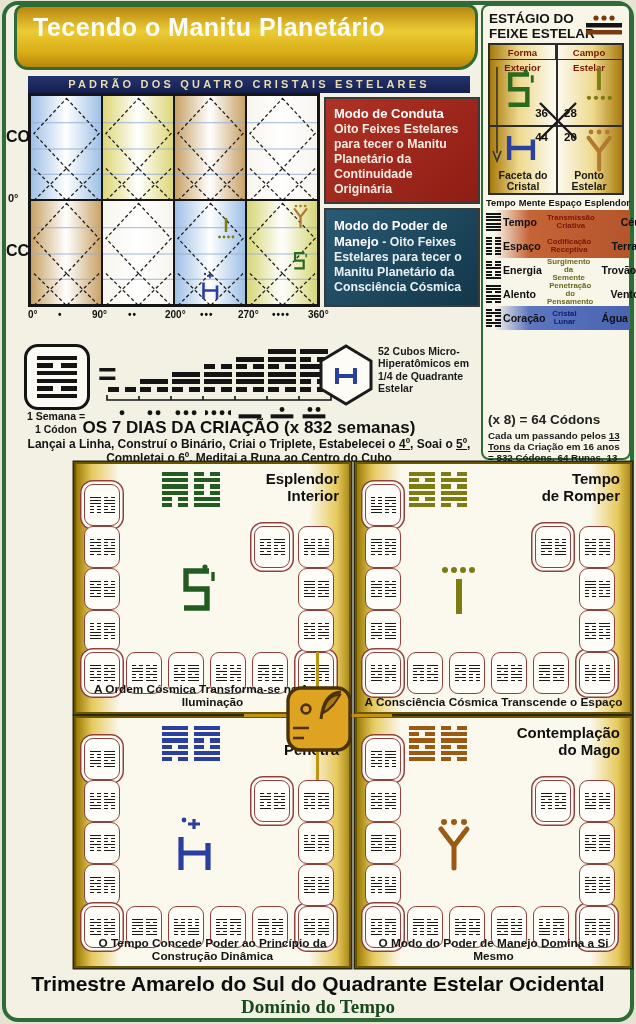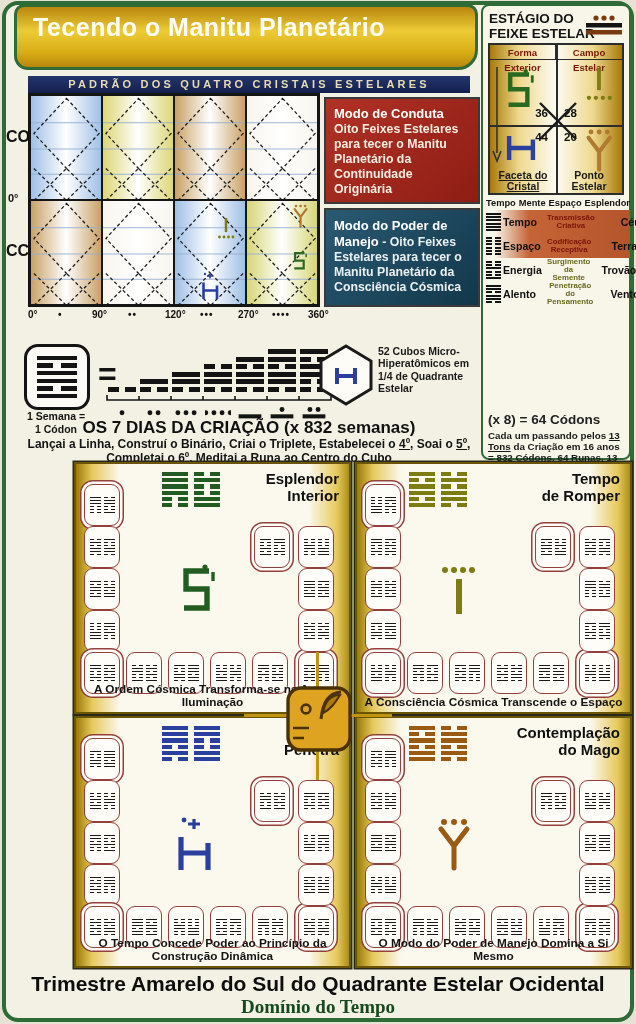--- a/index.html
+++ b/index.html
@@ -191,21 +191,21 @@
   <div class="redbox">
     <div class="boxtitle">Modo de Conduta</div>
     <div class="boxtext">Oito Feixes Estelares para tecer o Manitu Planetário da Continuidade Originária</div>
   </div>
   <div class="bluebox">
     <div class="boxtext"><span class="boxtitle">Modo do Poder de Manejo</span><span> - Oito Feixes Estelares para tecer o Manitu Planetário da Consciência Cósmica</span></div>
   </div>
   <div class="axis" id="axis">
       <span style="left: 0px;">0°</span>
       <span style="left: 64px;">90°</span>
-      <span style="left: 137px;">120°</span>
+      <span style="left: 137px;">200°</span>
       <span style="left: 210px;">270°</span>
       <span style="left: 280px;">360°</span>
       <span style="left: 30px; letter-spacing: 1px;">•</span>
       <span style="left: 100px; letter-spacing: 1px;">••</span>
       <span style="left: 172px; letter-spacing: 1px;">•••</span>
       <span style="left: 244px; letter-spacing: 1px;">••••</span>
     </div>
 </div>
 <div class="side-label" style="left:6px;top:128px;">CO</div>
 <div class="side-zero" style="left:8px;top:192px;">0°</div>
@@ -371,21 +371,21 @@
         </svg></div>
     <div class="abs" style="left:12px;top:86px;" id="g-faceta"><svg viewBox="0 0 44 40" width="38" height="34">
           <path d="M8 6 V34 M8 20 H36 M36 10 V34" stroke="#2b3f9e" stroke-width="5.2" fill="none"></path>
         </svg></div>
     <div class="abs" style="left:92px;top:82px;" id="g-ponto"><svg viewBox="0 0 44 56" width="36" height="46">
           <circle cx="11" cy="6" r="3" fill="#b07a30"></circle>
           <circle cx="21" cy="6" r="3" fill="#b07a30"></circle>
           <circle cx="31" cy="6" r="3" fill="#b07a30"></circle>
           <path d="M21 52 V30 M21 30 L8 13 M21 30 L34 13" stroke="#b07a30" stroke-width="5" fill="none" stroke-linecap="round"></path>
         </svg></div>
-    <div class="lbl" style="left:0;text-decoration:underline;">Faceta do Cristal</div>
+    <div class="lbl" style="left:0;">Faceta do Cristal</div>
     <div class="lbl" style="right:0;">Ponto Estelar</div>
   </div>
   <div class="t-headers" id="t-headers">
       <span>Tempo</span>
       <span>Mente</span>
       <span>Espaço</span>
       <span>Esplendor</span>
     </div>
   <div class="t-rows" id="t-rows">
       <div class="t-row row-orange">
@@ -432,20 +432,33 @@
           <div style="height: 2px; margin-bottom: 1.3px; background: rgb(20, 20, 20);"></div>
           <div style="height: 2px; margin-bottom: 1.3px; background: rgb(20, 20, 20);"></div>
           <div style="height: 2px; margin-bottom: 1.3px; background: linear-gradient(90deg, rgb(20, 20, 20) 0px, rgb(20, 20, 20) 40%, transparent 40%, transparent 60%, rgb(20, 20, 20) 60%, rgb(20, 20, 20) 100%);"></div>
           <div style="height: 2px; margin-bottom: 1.3px; background: rgb(20, 20, 20);"></div>
           <div style="height: 2px; margin-bottom: 1.3px; background: rgb(20, 20, 20);"></div>
           <div style="height: 2px; background: linear-gradient(90deg, rgb(20, 20, 20) 0px, rgb(20, 20, 20) 40%, transparent 40%, transparent 60%, rgb(20, 20, 20) 60%, rgb(20, 20, 20) 100%);"></div>
         </div>
         <div class="t-name">Alento</div>
         <div class="t-desc d-plain">Penetração do Pensamento</div>
         <div class="t-elem">Vento</div>
+      </div>
+      <div class="t-row row-blue">
+        <div class="hx" style="width: 15px;">
+          <div style="height: 2px; margin-bottom: 1.3px; background: linear-gradient(90deg, rgb(20, 20, 20) 0px, rgb(20, 20, 20) 40%, transparent 40%, transparent 60%, rgb(20, 20, 20) 60%, rgb(20, 20, 20) 100%);"></div>
+          <div style="height: 2px; margin-bottom: 1.3px; background: rgb(20, 20, 20);"></div>
+          <div style="height: 2px; margin-bottom: 1.3px; background: linear-gradient(90deg, rgb(20, 20, 20) 0px, rgb(20, 20, 20) 40%, transparent 40%, transparent 60%, rgb(20, 20, 20) 60%, rgb(20, 20, 20) 100%);"></div>
+          <div style="height: 2px; margin-bottom: 1.3px; background: linear-gradient(90deg, rgb(20, 20, 20) 0px, rgb(20, 20, 20) 40%, transparent 40%, transparent 60%, rgb(20, 20, 20) 60%, rgb(20, 20, 20) 100%);"></div>
+          <div style="height: 2px; margin-bottom: 1.3px; background: rgb(20, 20, 20);"></div>
+          <div style="height: 2px; background: linear-gradient(90deg, rgb(20, 20, 20) 0px, rgb(20, 20, 20) 40%, transparent 40%, transparent 60%, rgb(20, 20, 20) 60%, rgb(20, 20, 20) 100%);"></div>
+        </div>
+        <div class="t-name">Coração</div>
+        <div class="t-desc d-blue">Cristal Lunar</div>
+        <div class="t-elem">Água</div>
       </div>
     </div>
   <div class="codons-line">(x 8) = 64 Códons</div>
   <div class="footnote" id="footnote"><span>Cada um passando pelos </span><u>13 Tons</u><span> da Criação em 16 anos = </span><u>832</u><span> Códons, 64 Runas, </span><u>13 Tons</u><span> Cada</span></div>
 </div>
 
 <div id="quadrants">
     <div class="panel" style="left: 0px; top: 0px;">
       <div class="q-title">
         <div>Esplendor</div>

